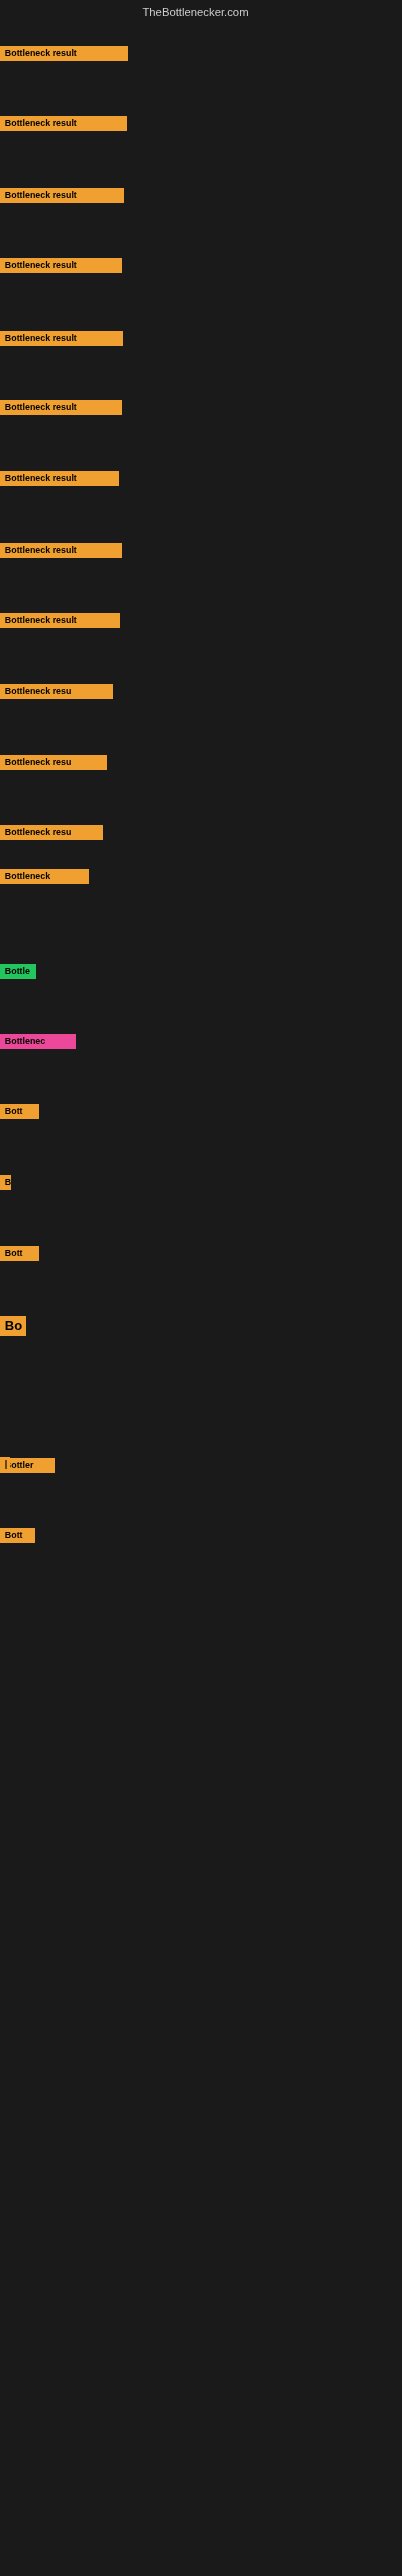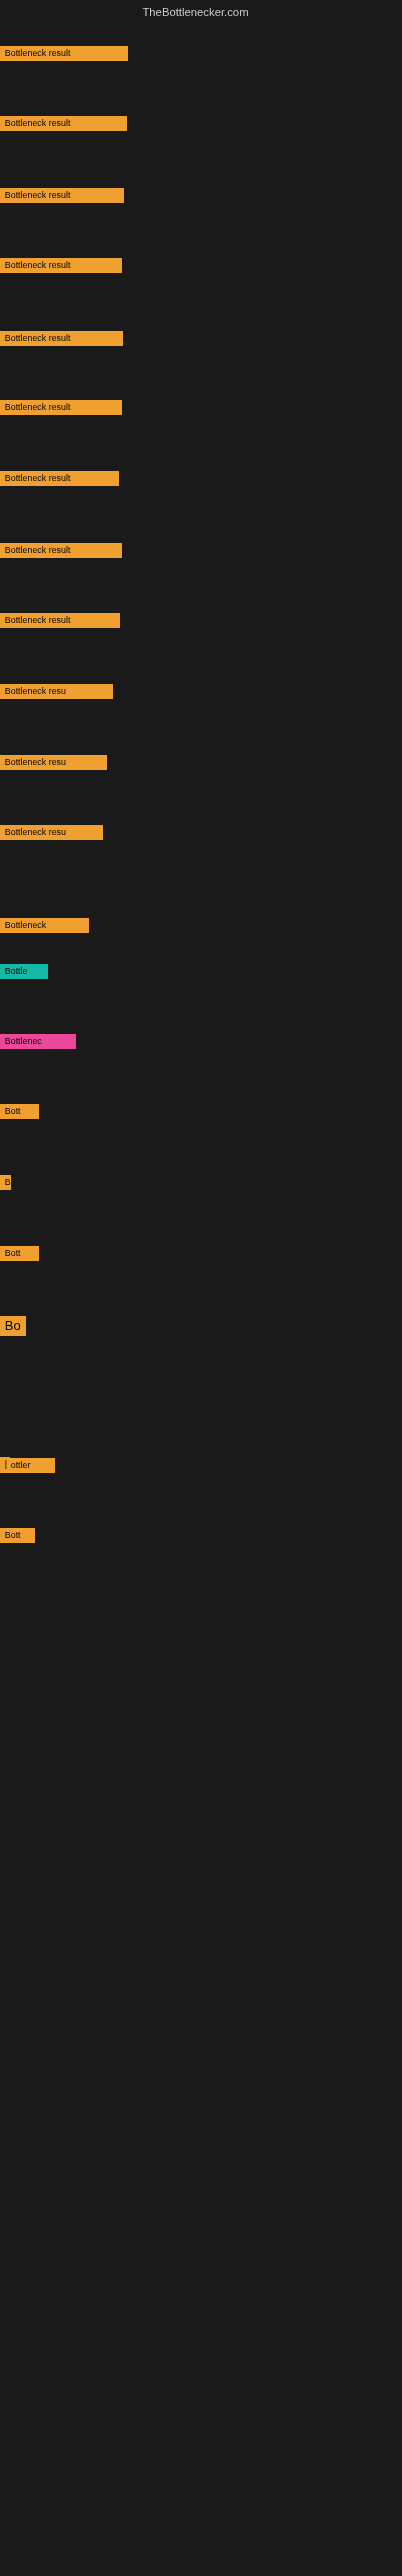--- a/index.html
+++ b/index.html
@@ -21,21 +21,21 @@
       padding: 6.4px 0 3.2px 0;
       position: absolute;
       top: 0;
       left: 0;
       right: 12px;
     }
     .bottleneck-badge {
       background-color: #f0a030;
       color: #000000;
       font-size: 8.9px;
-      font-weight: normal;
+      font-weight: bold;
       padding: 2.4px 4.8px;
       display: inline-block;
       position: absolute;
       left: 0;
       white-space: nowrap;
       overflow: hidden;
     }
   </style>
 </head>
 <body>
@@ -48,22 +48,22 @@
     <div class="bottleneck-badge" style="top: 188px; max-width: 124px; width: 124px; font-size: 8.9px; background-color: rgb(240, 160, 48); color: rgb(0, 0, 0);">Bottleneck result</div>
     <div class="bottleneck-badge" style="top: 258px; max-width: 122px; width: 122px; font-size: 8.9px; background-color: rgb(240, 160, 48); color: rgb(0, 0, 0);">Bottleneck result</div>
     <div class="bottleneck-badge" style="top: 331px; max-width: 123px; width: 123px; font-size: 8.9px; background-color: rgb(240, 160, 48); color: rgb(0, 0, 0);">Bottleneck result</div>
     <div class="bottleneck-badge" style="top: 400px; max-width: 122px; width: 122px; font-size: 8.9px; background-color: rgb(240, 160, 48); color: rgb(0, 0, 0);">Bottleneck result</div>
     <div class="bottleneck-badge" style="top: 471px; max-width: 119px; width: 119px; font-size: 8.9px; background-color: rgb(240, 160, 48); color: rgb(0, 0, 0);">Bottleneck result</div>
     <div class="bottleneck-badge" style="top: 543px; max-width: 122px; width: 122px; font-size: 8.9px; background-color: rgb(240, 160, 48); color: rgb(0, 0, 0);">Bottleneck result</div>
     <div class="bottleneck-badge" style="top: 613px; max-width: 120px; width: 120px; font-size: 8.9px; background-color: rgb(240, 160, 48); color: rgb(0, 0, 0);">Bottleneck result</div>
     <div class="bottleneck-badge" style="top: 684px; max-width: 113px; width: 113px; font-size: 8.9px; background-color: rgb(240, 160, 48); color: rgb(0, 0, 0);">Bottleneck resu</div>
     <div class="bottleneck-badge" style="top: 755px; max-width: 107px; width: 107px; font-size: 8.9px; background-color: rgb(240, 160, 48); color: rgb(0, 0, 0);">Bottleneck resu</div>
     <div class="bottleneck-badge" style="top: 825px; max-width: 103px; width: 103px; font-size: 8.9px; background-color: rgb(240, 160, 48); color: rgb(0, 0, 0);">Bottleneck resu</div>
-    <div class="bottleneck-badge" style="top: 918px; max-width: 89px; width: 89px; font-size: 8.9px; background-color: rgb(240, 160, 48); color: rgb(0, 0, 0);">Bottleneck</div>
-    <div class="bottleneck-badge" style="top: 964px; max-width: 48px; width: 48px; font-size: 8.9px; background-color: #14b8a6; color: rgb(0, 0, 0);">Bottle</div>
+    <div class="bottleneck-badge" style="top: 869px; max-width: 89px; width: 89px; font-size: 8.9px; background-color: rgb(240, 160, 48); color: rgb(0, 0, 0);">Bottleneck</div>
+    <div class="bottleneck-badge" style="top: 964px; max-width: 48px; width: 36px; font-size: 8.9px; background-color: #22c55e; color: rgb(0, 0, 0);">Bottle</div>
     <div class="bottleneck-badge" style="top: 1034px; max-width: 76px; width: 76px; font-size: 8.9px; background-color: #ec4899; color: rgb(0, 0, 0);">Bottlenec</div>
     <div class="bottleneck-badge" style="top: 1104px; max-width: 39px; width: 39px; font-size: 8.9px; background-color: rgb(240, 160, 48); color: rgb(0, 0, 0);">Bott</div>
     <div class="bottleneck-badge" style="top: 1175px; max-width: 11.3px; width: 11.3px; font-size: 8.9px; background-color: rgb(240, 160, 48); color: rgb(0, 0, 0);">B</div>
     <div class="bottleneck-badge" style="top: 1246px; max-width: 39px; width: 39px; font-size: 8.9px; background-color: rgb(240, 160, 48); color: rgb(0, 0, 0);">Bott</div>
     <div class="bottleneck-badge" style="top: 1316px; max-width: 26px; width: 26px; font-size: 13px; background-color: rgb(240, 160, 48); color: rgb(0, 0, 0);">Bo</div>
     <div class="bottleneck-badge" style="top: 1458px; max-width: 55px; width: 55px; font-size: 8.9px; background-color: rgb(240, 160, 48); color: rgb(0, 0, 0);">Bottler</div>
     <div class="bottleneck-badge" style="top: 1457px; max-width: 6.4px; width: 6.4px; font-size: 8.9px; background-color: rgb(240, 160, 48); color: rgb(0, 0, 0);">|</div>
     <div class="bottleneck-badge" style="top: 1528px; max-width: 35px; width: 35px; font-size: 8.9px; background-color: rgb(240, 160, 48); color: rgb(0, 0, 0);">Bott</div>
   </div>
 

